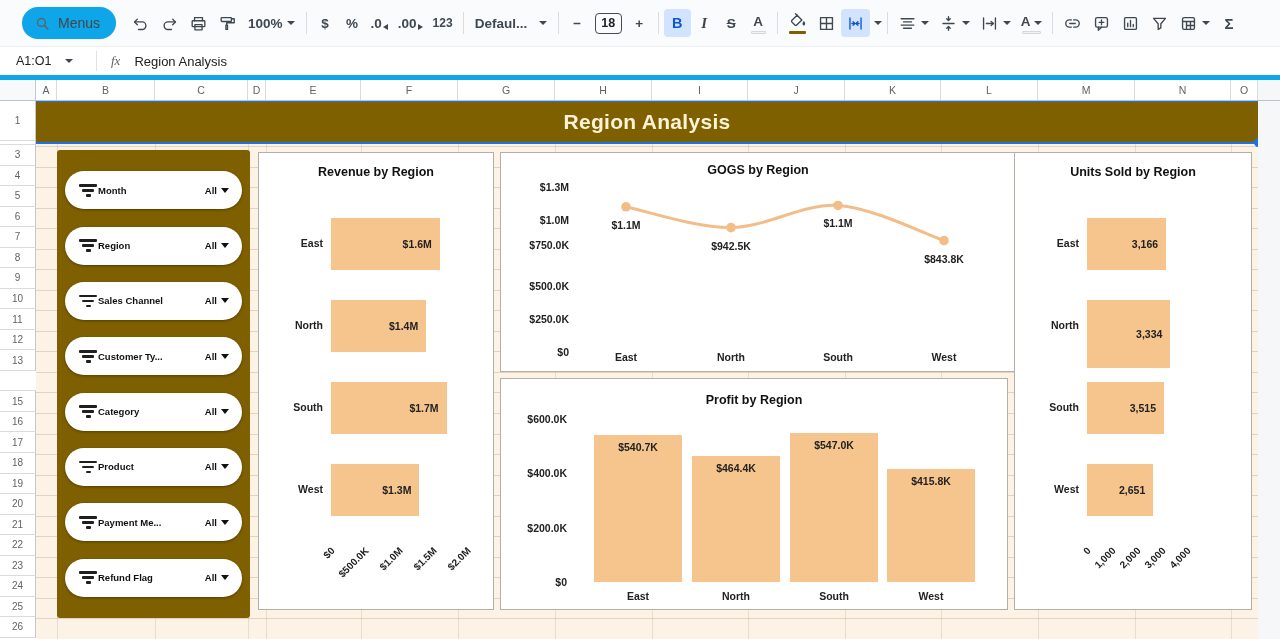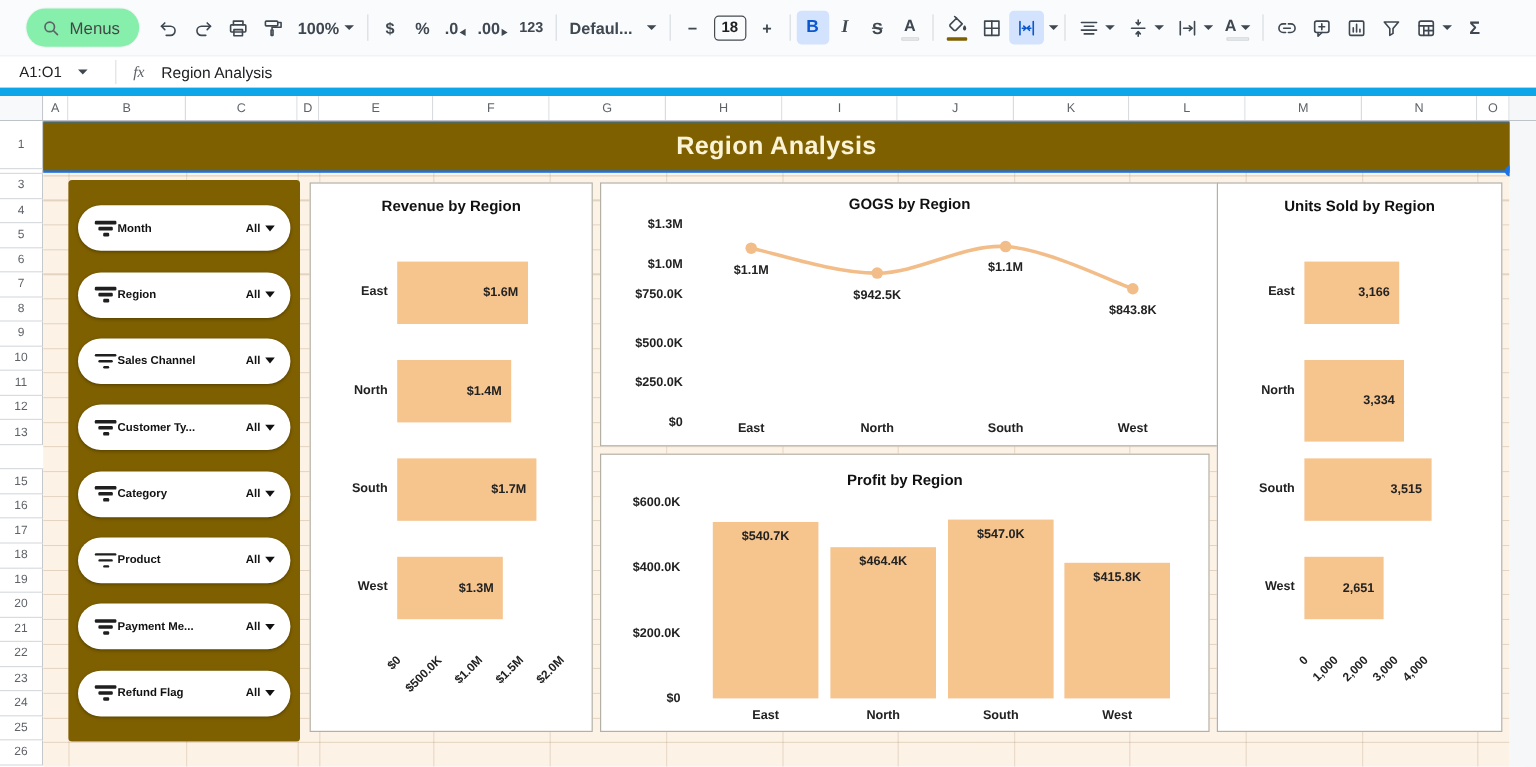--- a/index.html
+++ b/index.html
@@ -2,21 +2,21 @@
 <html><head>
 <meta charset="utf-8">
 <style>
   * { box-sizing: border-box; margin: 0; padding: 0; }
   html,body { width:1280px; height:639px; overflow:hidden;
     font-family:"Liberation Sans", sans-serif; background:#f9fbfd; }
 
   
   #toolbar { height:46px; background:#f9fbfd; display:flex; align-items:center;
     padding-left:22px; white-space:nowrap; }
-  .pill { background:#86efac; border-radius:18px; height:32px; display:flex;
+  .pill { background:#0ea5e9; border-radius:18px; height:32px; display:flex;
     align-items:center; gap:7px; padding:0 16px 0 12px; margin-right:10px;
     color:#444746; font-size:14px; box-shadow:0 0 0 1px rgba(0,0,0,0.03); cursor:pointer; }
   .tb-btn { display:flex; align-items:center; justify-content:center; height:28px;
     min-width:27px; padding:0 5px; border-radius:4px; color:#3f4750;
     font-size:13.5px; font-weight:600; cursor:pointer; position:relative; }
   .tb-btn svg { width:19px; height:19px; stroke:#3f4750; stroke-width:1.7;
     fill:none; stroke-linecap:round; stroke-linejoin:round; }
   .tb-btn.active { background:#d3e3fd; color:#0b57d0; }
   .tb-btn.active svg { stroke:#0b57d0; }
   .tb-caret { width:0; height:0; border-left:4px solid transparent;
@@ -33,21 +33,21 @@
   .mini-tri-left { width:0;height:0;border-top:3.5px solid transparent;border-bottom:3.5px solid transparent;
     border-right:5px solid #3f4750; margin:8px 0 0 1px; }
   .mini-tri-right { width:0;height:0;border-top:3.5px solid transparent;border-bottom:3.5px solid transparent;
     border-left:5px solid #3f4750; margin:8px 0 0 1px; }
   .strike { text-decoration:line-through; }
   .italicI { font-style:italic; font-family:"Liberation Serif", serif; font-size:15px; }
   .boldB { font-size:14.5px; font-weight:800; }
 
   
   #formula-bar { height:34px; background:#ffffff; border-top:1px solid #eef0f3;
-    border-bottom:7px solid #0ea5e9; display:flex; align-items:center; }
+    border-bottom:5px solid #0ea5e9; display:flex; align-items:center; }
   #name-box { width:96px; display:flex; align-items:center; padding-left:16px;
     font-size:12.5px; color:#202124; height:100%; cursor:pointer; }
   #name-box .tb-caret { margin-left:14px; }
   .fbar-divider { width:1px; height:20px; background:#e0e2e5; }
   #fx-label { font-style:italic; font-family:"Liberation Serif", serif; color:#5f6368;
     font-size:13px; margin:0 14px 0 14px; }
   #formula-content { font-size:13px; color:#202124; }
 
   
   #col-headers { height:21px; display:flex; background:#f8f9fa; border-bottom:1px solid #bec3c9; }
@@ -547,21 +547,21 @@
         <div class="chart-title" style="margin-top: 12px;">Units Sold by Region</div>
         <div class="hbar-label" style="left: 0px; width: 64px; top: 84px;">East</div>
         <div class="hbar-bar" style="left: 72px; top: 65px; width: 79.15px; height: 52px; background: rgb(246, 196, 141);">
           <span class="hbar-val">3,166</span>
         </div>
         <div class="hbar-label" style="left: 0px; width: 64px; top: 166px;">North</div>
         <div class="hbar-bar" style="left: 72px; top: 147px; width: 83.35px; height: 68px; background: rgb(246, 196, 141);">
           <span class="hbar-val">3,334</span>
         </div>
         <div class="hbar-label" style="left: 0px; width: 64px; top: 248px;">South</div>
-        <div class="hbar-bar" style="left: 72px; top: 229px; width: 106px; height: 52px; background: rgb(246, 196, 141);">
+        <div class="hbar-bar" style="left: 72px; top: 229px; width: 77px; height: 52px; background: rgb(246, 196, 141);">
           <span class="hbar-val">3,515</span>
         </div>
         <div class="hbar-label" style="left: 0px; width: 64px; top: 330px;">West</div>
         <div class="hbar-bar" style="left: 72px; top: 311px; width: 66.275px; height: 52px; background: rgb(246, 196, 141);">
           <span class="hbar-val">2,651</span>
         </div>
         <div class="tick-rot" style="left: -2px; top: 392px;">0</div>
         <div class="tick-rot" style="left: 23px; top: 392px;">1,000</div>
         <div class="tick-rot" style="left: 48px; top: 392px;">2,000</div>
         <div class="tick-rot" style="left: 73px; top: 392px;">3,000</div>

